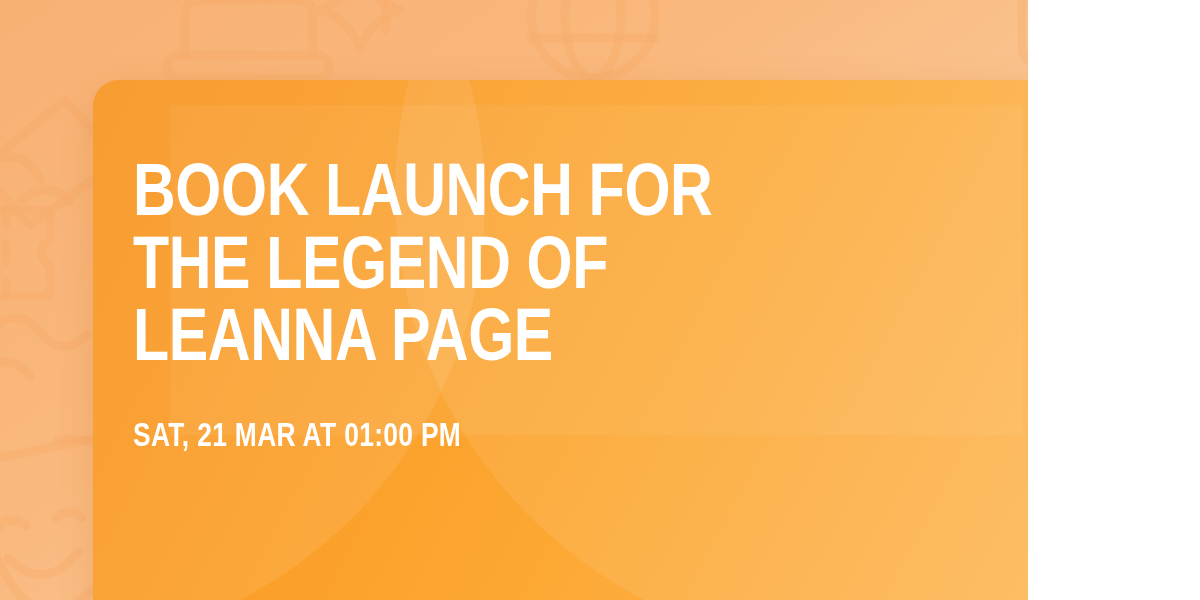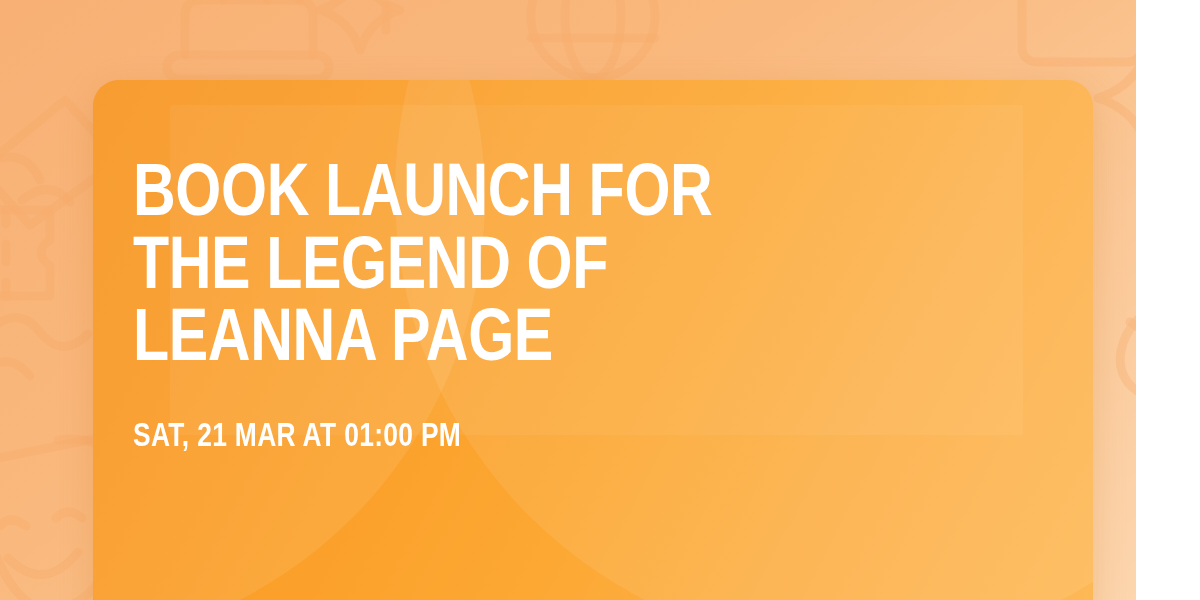--- a/index.html
+++ b/index.html
@@ -6,21 +6,21 @@
   * { margin:0; padding:0; box-sizing:border-box; }
 
   html, body {
     width:1200px; height:600px;
     overflow:hidden;
     font-family:"Liberation Sans", sans-serif;
   }
 
   #banner {
     position:relative;
-    width:1136px;
+    width:1028px;
     height:600px;
     overflow:hidden;
     background:#F9B87C;
   }
 
   
   .bg-base {
     position:absolute; inset:0;
     background:
       radial-gradient(ellipse 900px 700px at 105% 115%, #FCDCBD 0%, #FBCDA3 28%, rgba(251,205,163,0) 62%),

